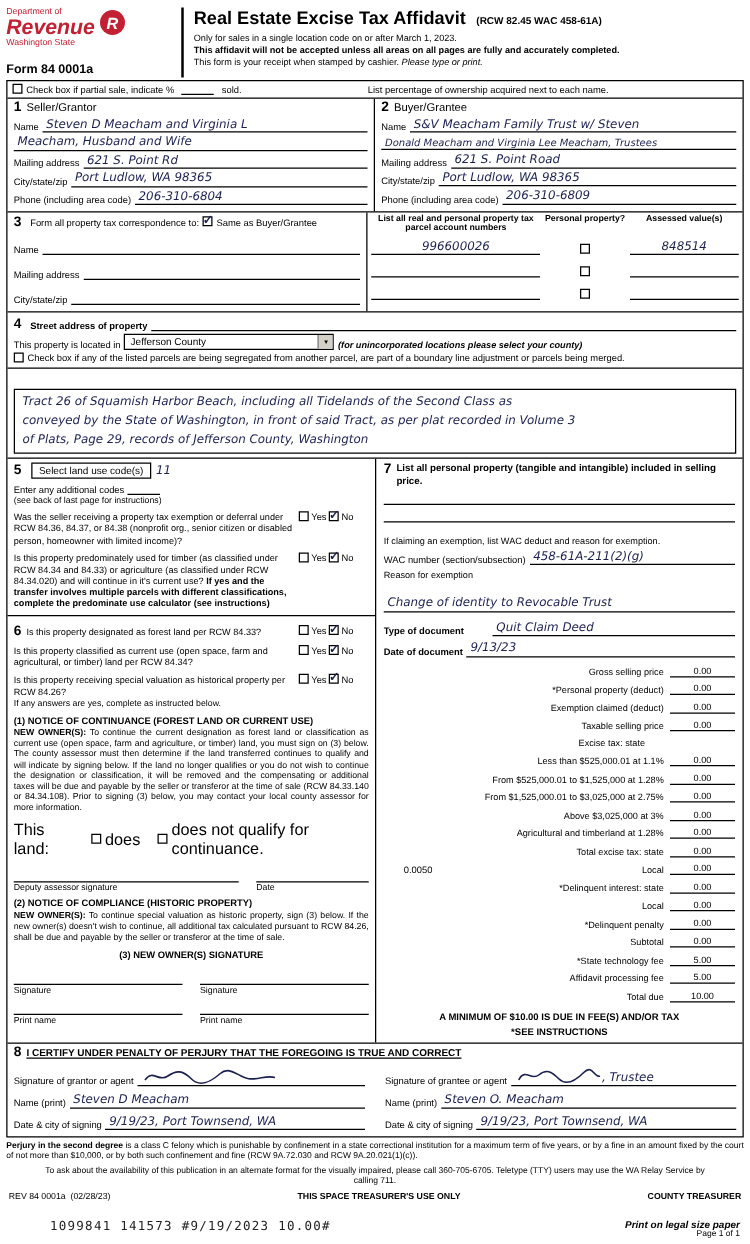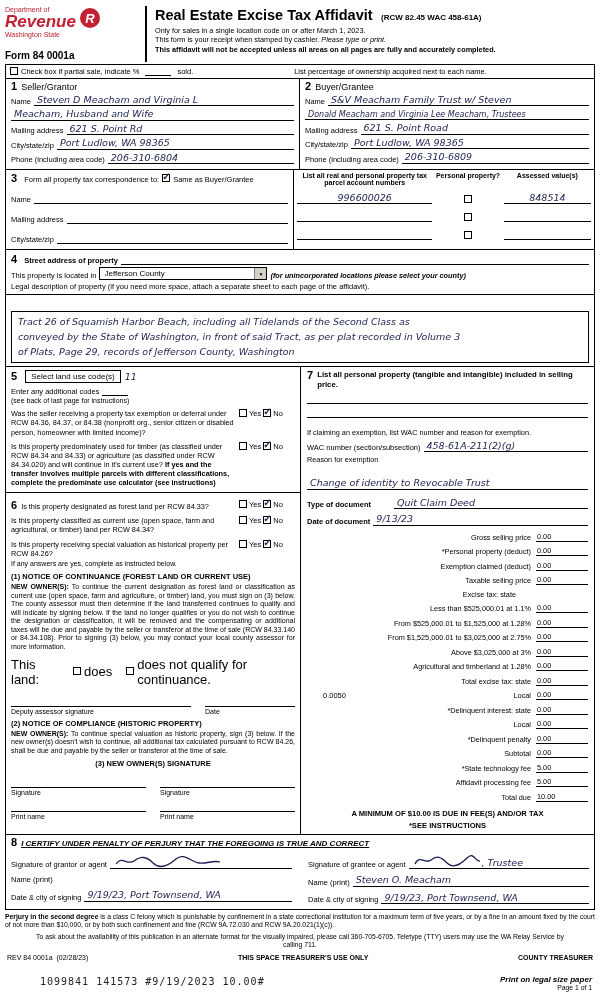--- a/index.html
+++ b/index.html
@@ -92,28 +92,28 @@
 
   .s7-head{display:flex;align-items:flex-start;}
   .s7-title{font-size:7.8px;font-weight:bold;line-height:1.25;}
   .blank-line{border-bottom:1px solid #000;height:12px;margin-top:2px;}
   .s7-small{font-size:7.3px;margin-top:10px;}
   .s7-frow{display:flex;align-items:flex-end;margin-top:4px;}
   .tax-rows{margin-top:6px;}
   .tax-row{display:flex;align-items:flex-end;justify-content:flex-end;gap:5px;margin-bottom:4.5px;}
   .tax-prefix{margin-right:auto;padding-left:16px;font-size:7.5px;}
   .tax-label{font-size:7.3px;text-align:right;}
-  .tax-value{width:52px;border-bottom:1px solid #000;text-align:left;font-size:7.3px;padding:0 1px;flex:none;}
+  .tax-value{width:52px;border-bottom:1px solid #000;text-align:center;font-size:7.3px;padding:0 1px;flex:none;}
   .tax-header-row{justify-content:flex-end;margin-right:72px;margin-top:2px;}
   .tax-header-row .tax-label{font-weight:normal;}
   .min-note{font-size:7.6px;font-weight:bold;text-align:center;margin-top:3px;}
 
   .section8{padding:2px 5px 5px;}
   .s8-head{display:flex;align-items:baseline;}
-  .s8-certify{font-size:8px;font-weight:bold;text-decoration:underline;font-style:italic;}
+  .s8-certify{font-size:8px;font-weight:bold;text-decoration:underline;}
   .s8-grid{display:flex;gap:16px;margin-top:2px;}
   .s8-col{flex:1;}
   .sig-svg{height:15px;width:110px;}
 
   .perjury{font-size:6.8px;line-height:1.25;margin-top:3px;text-align:justify;}
   .alt-format{font-size:6.8px;line-height:1.25;margin-top:3px;text-align:center;padding:0 30px;}
   .footer-row{display:flex;justify-content:space-between;align-items:baseline;font-size:7px;margin-top:4px;padding:0 2px;}
   .footer-mid,.footer-right{font-weight:bold;}
   .stamp{position:absolute;left:40px;bottom:8px;font-family:"DejaVu Sans Mono",monospace;font-size:10px;letter-spacing:1px;color:#222;}
   .print-note-wrap{position:absolute;right:8px;bottom:4px;text-align:right;}
@@ -138,22 +138,22 @@
           </div>
       </div>
       <div class="form-num">Form 84 0001a</div>
     </div>
     <div class="hdr-right">
       <div class="title-row">
         <span class="title">Real Estate Excise Tax Affidavit</span>
         <span class="title-suffix">(RCW 82.45 WAC 458-61A)</span>
       </div>
       <div class="note">Only for sales in a single location code on or after March 1, 2023.</div>
+      <div class="note bold">This affidavit will not be accepted unless all areas on all pages are fully and accurately completed.</div>
       <div class="note"><span>This form is your receipt when stamped by cashier. </span><span class="italic">Please type or print.</span></div>
-      <div class="note bold">This affidavit will not be accepted unless all areas on all pages are fully and accurately completed.</div>
     </div>
   </div>
 
   <div class="form-body">
 
     <div class="row-partial">
       <div class="pp-left">
         <span class="cb"></span>
         <span class="lbl">Check box if partial sale, indicate %</span>
         <span class="short-fill"></span>
@@ -298,21 +298,22 @@
       </div>
       <div class="s4-line">
         <span class="lbl">This property is located in</span>
         <span class="dropdown">
           <span class="dd-text">Jefferson County</span>
           <span class="dd-btn">▼</span>
         </span>
         <span class="county-note">(for unincorporated locations please select your county)</span>
       </div>
       <div class="s4-line">
-        <span class="lbl">Legal description of property (if you need more space, attach a separate sheet to each page of the affidavit).</span>
+        <span class="cb"></span>
+        <span class="lbl">Check box if any of the listed parcels are being segregated from another parcel, are part of a boundary line adjustment or parcels being merged.</span>
       </div>
     </div>
 
     <div class="legal-box">
       <div class="legal-inner">
         <span class="hw">Tract 26 of Squamish Harbor Beach, including all Tidelands of the Second Class as</span>
         <span class="hw">conveyed by the State of Washington, in front of said Tract, as per plat recorded in Volume 3</span>
         <span class="hw">of Plats, Page 29, records of Jefferson County, Washington</span>
       </div>
     </div>
@@ -430,21 +431,21 @@
         </div>
       </div>
 
       <div class="col-right">
         <div class="s7-head">
           <span class="sec-num">7</span>
           <span class="s7-title">List all personal property (tangible and intangible) included in selling price.</span>
         </div>
         <div class="blank-line"></div>
         <div class="blank-line"></div>
-        <div class="s7-small">If claiming an exemption, list WAC number and reason for exemption.</div>
+        <div class="s7-small">If claiming an exemption, list WAC deduct and reason for exemption.</div>
         <div class="s7-frow">
           <span class="flabel">WAC number (section/subsection)</span>
           <span class="fill">
               <span class="hw">458-61A-211(2)(g)</span>
             </span>
         </div>
         <div class="s7-small" style="margin-top:3px;">Reason for exemption</div>
         <div class="s7-frow" style="margin-top:14px;">
           <span class="fill">
               <span class="hw">Change of identity to Revocable Trust</span>
@@ -555,20 +556,23 @@
           <div class="frow">
             <span class="flabel">Signature of grantor or agent</span>
             <span class="fill">
               <svg class="sig-svg" viewBox="0 0 110 15">
                   <path d="M3,11 C9,2 14,13 21,8 S33,3 40,10 S55,13 63,6 S78,9 86,10 S100,7 107,9" fill="none" stroke="#1b2050" stroke-width="1.3"></path>
                 </svg>
             </span>
           </div>
           <div class="frow" style="margin-top:6px;">
             <span class="flabel">Name (print)</span>
+            <span class="fill">
+                <span class="hw">Steven D Meacham</span>
+              </span>
           </div>
           <div class="frow" style="margin-top:6px;">
             <span class="flabel">Date &amp; city of signing</span>
             <span class="fill">
                 <span class="hw">9/19/23, Port Townsend, WA</span>
               </span>
           </div>
         </div>
         <div class="s8-col">
           <div class="frow">

